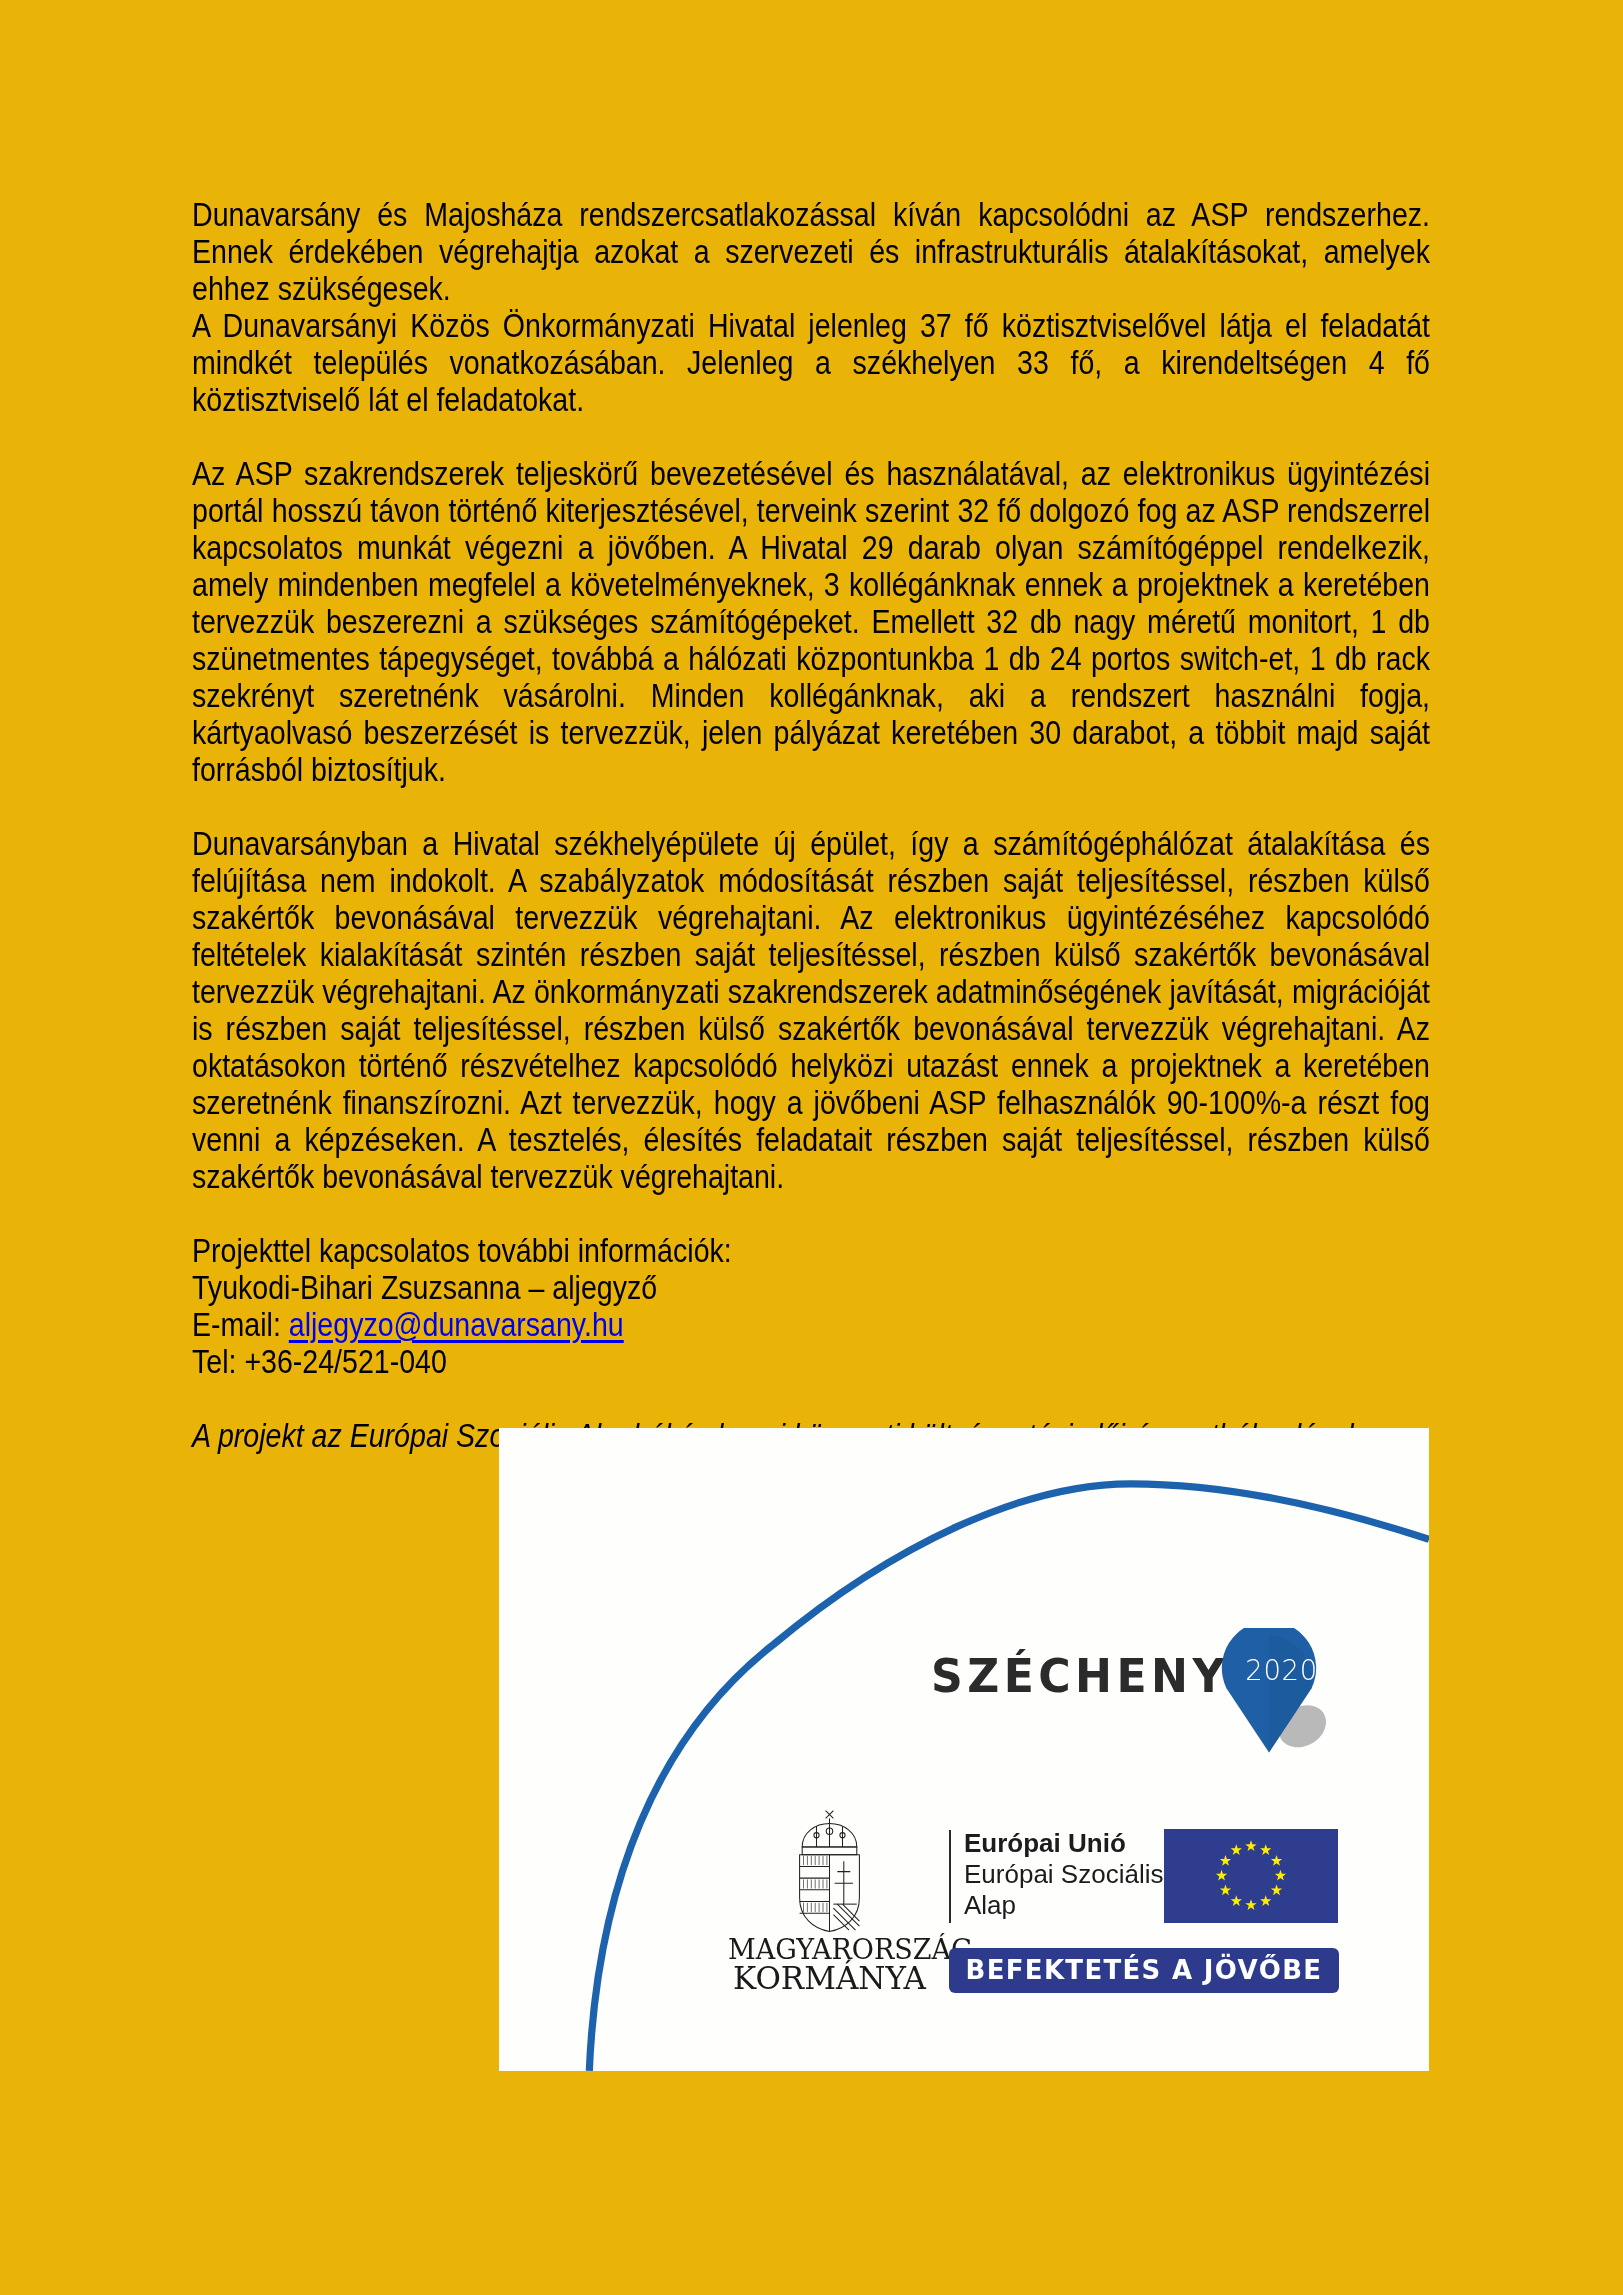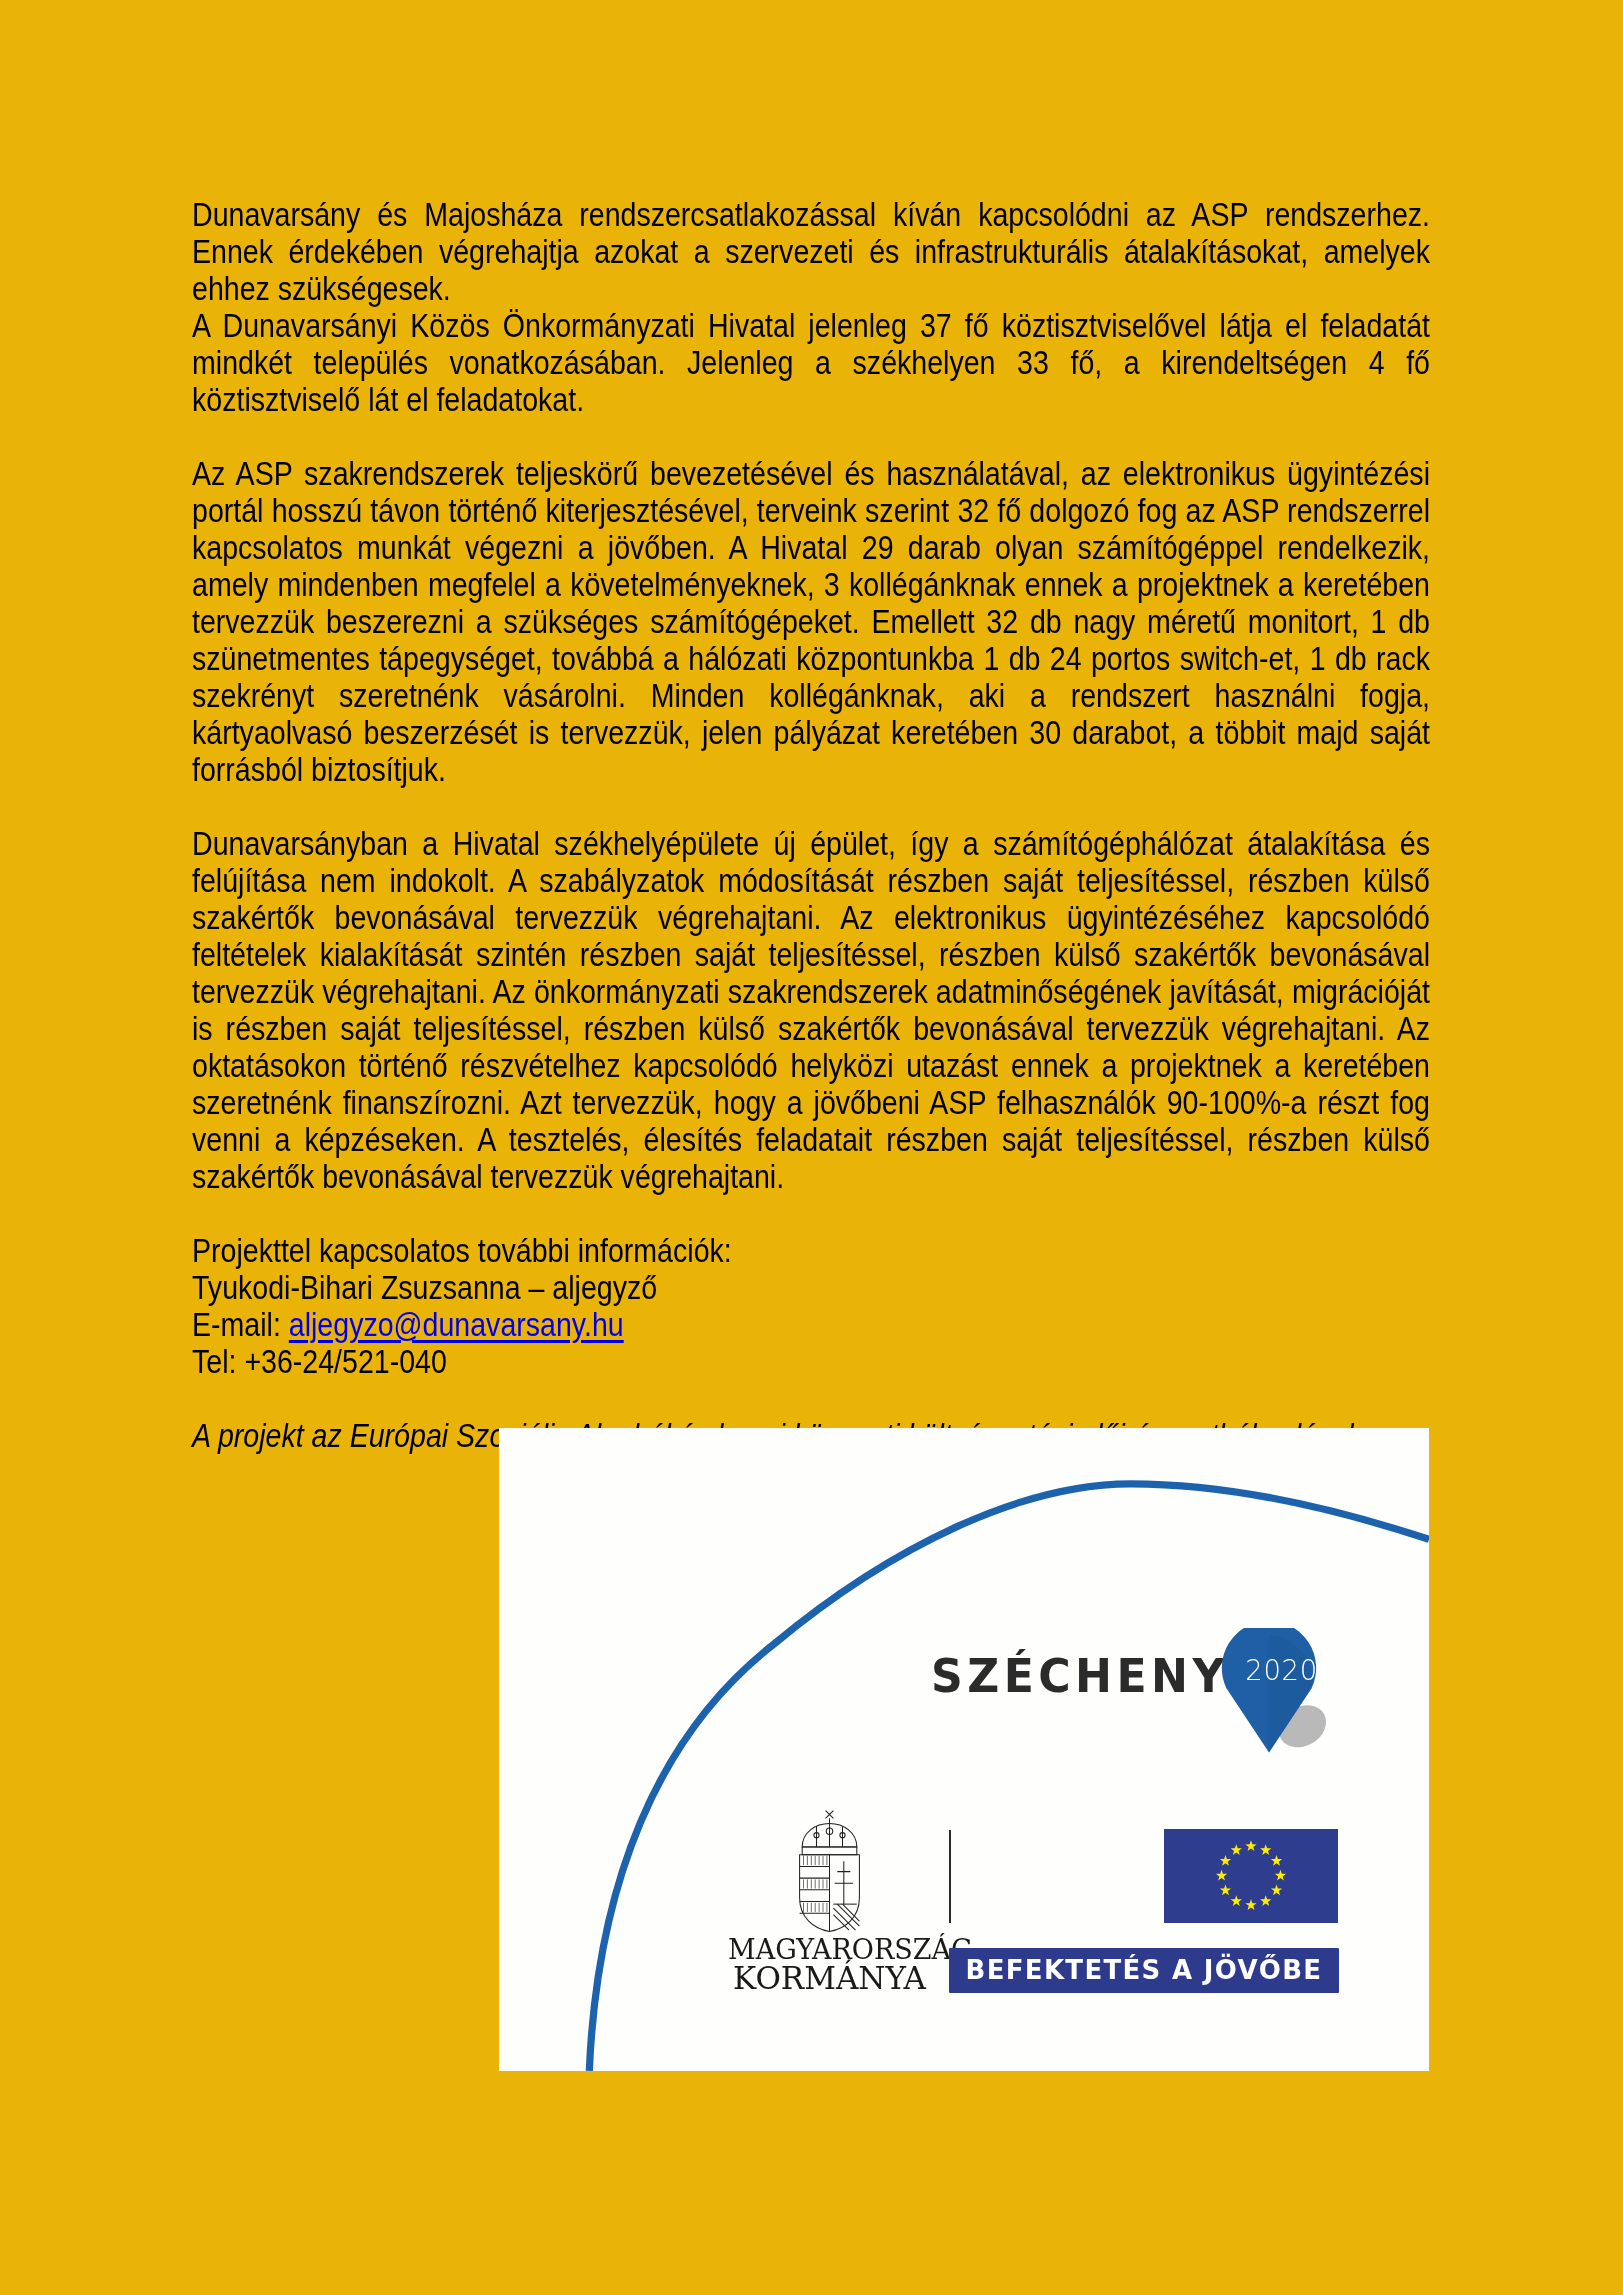--- a/index.html
+++ b/index.html
@@ -104,21 +104,21 @@
     height: 94px;
     background: #2f3d8f;
   }
   .banner {
     position: absolute;
     left: 450px;
     top: 520px;
     width: 390px;
     height: 45px;
     background: #2e3b8c;
-    border-radius: 1px;
+    border-radius: 6px;
     color: #ffffff;
     font-family: "DejaVu Sans", sans-serif;
     font-weight: bold;
     font-size: 26px;
     line-height: 45px;
     text-align: center;
     letter-spacing: 1.3px;
     white-space: nowrap;
   }
 </style>
@@ -185,20 +185,25 @@
         <path d="M10 112 L10 126 M16 112 L16 126 M22 112 L22 126 M28 112 L28 126 M34 112 L34 126 M40 112 L40 126 M46 112 L46 126"></path>
         <path d="M10 148 L10 162 M16 148 L16 162 M22 148 L22 162 M28 148 L28 162 M34 148 L34 162 M40 148 L40 162 M46 148 L46 162"></path>
       </g>
     </svg>
     <div class="gov-name">
       <span class="l1">MAGYARORSZÁG</span>
       <span class="l2">KORMÁNYA</span>
     </div>
 
     <div class="divider"></div>
+    <div class="eu-text">
+      <span class="bold">Európai Unió</span>
+      <span class="reg">Európai Szociális</span>
+      <span class="reg">Alap</span>
+    </div>
 
     <div class="eu-flag">
       <svg width="174" height="94" viewBox="0 0 266 143">
         <defs>
           <polygon id="st" points="0,-9 2.1,-2.9 8.6,-2.8 3.4,1.1 5.3,7.3 0,3.6 -5.3,7.3 -3.4,1.1 -8.6,-2.8 -2.1,-2.9" fill="#ffed00"></polygon>
         </defs>
         <use href="#st" x="133" y="26"></use>
         <use href="#st" x="155.5" y="32"></use>
         <use href="#st" x="172" y="48.5"></use>
         <use href="#st" x="178" y="71"></use>

